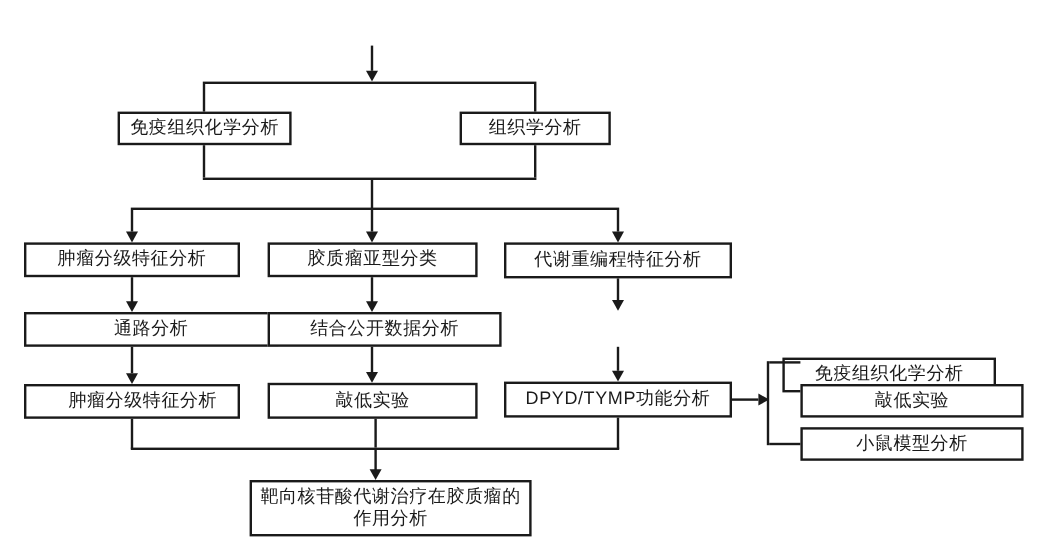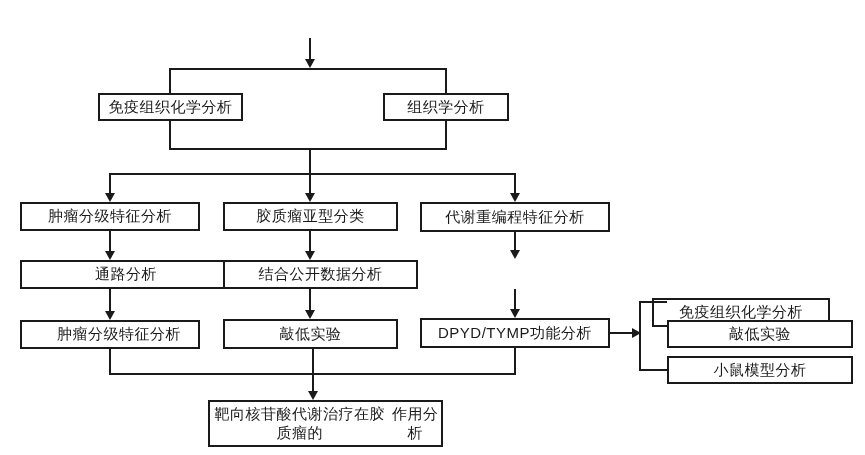--- a/index.html
+++ b/index.html
@@ -13,21 +13,21 @@
     font-family:"Liberation Sans","DejaVu Sans",sans-serif;
     color:var(--text);
   }
   .node{
     position:absolute; box-sizing:border-box;
     border:2px solid var(--box-border); background:var(--box-background);
     display:flex; align-items:center; justify-content:center;
     font-size:15px; font-weight:500; letter-spacing:0.5px;
     text-align:center; line-height:1.25; white-space:nowrap;
   }
-  .node.final{white-space:normal;}
+  .node.final{flex-direction:column; white-space:normal;}
   .hline,.vline{position:absolute; background:var(--line);}
   .hline{height:2px;}
   .vline{width:2px;}
   .arrow-down{
     position:absolute; width:0; height:0;
     border-left:5px solid transparent; border-right:5px solid transparent;
     border-top:9px solid var(--line);
   }
   .arrow-right{
     position:absolute; width:0; height:0;

